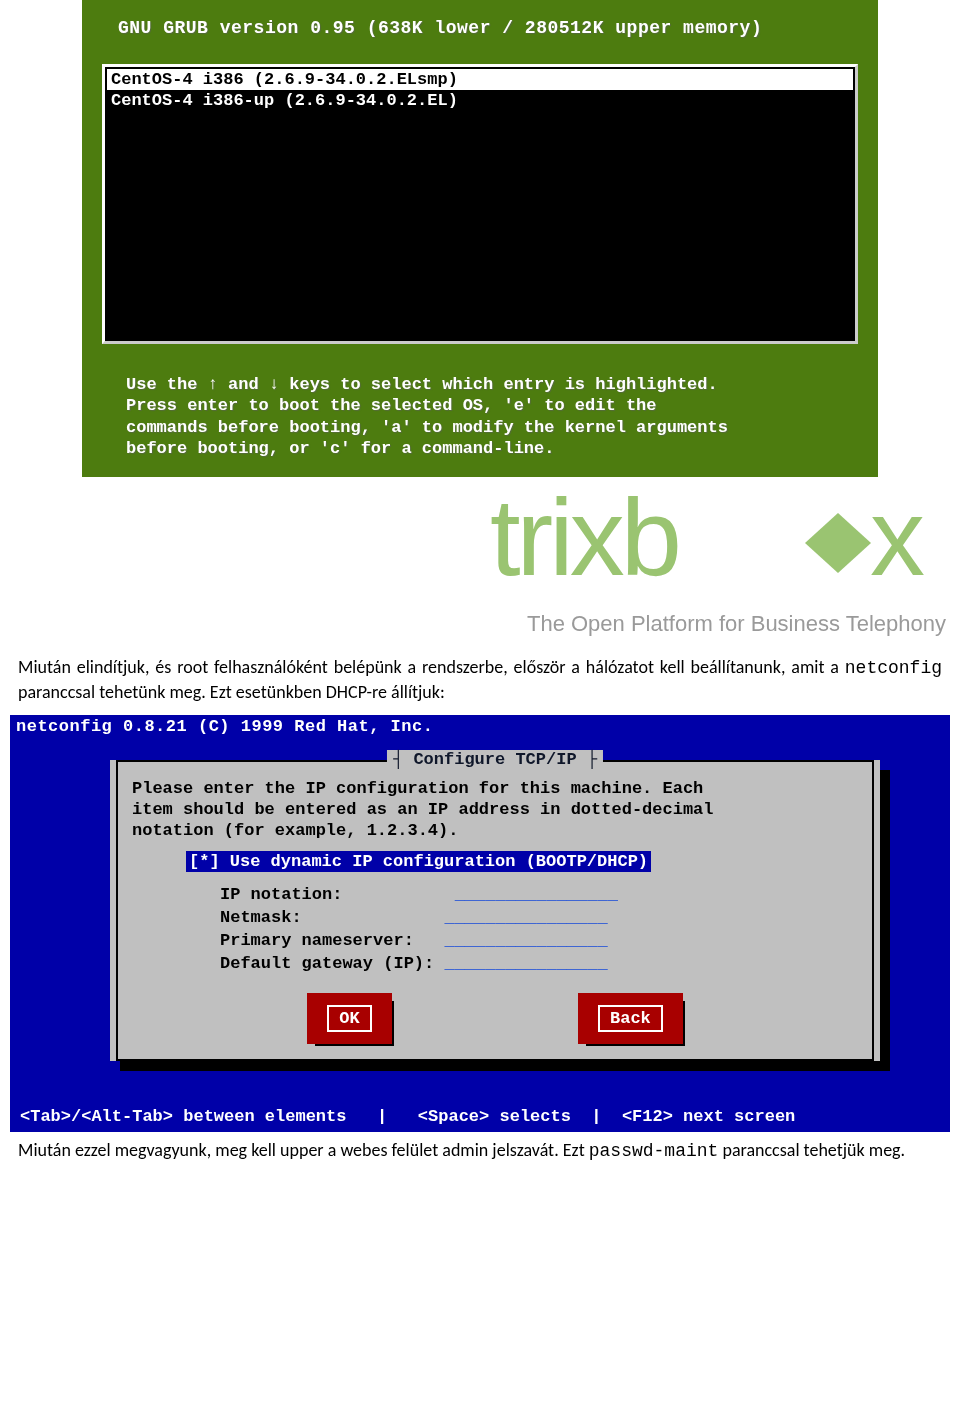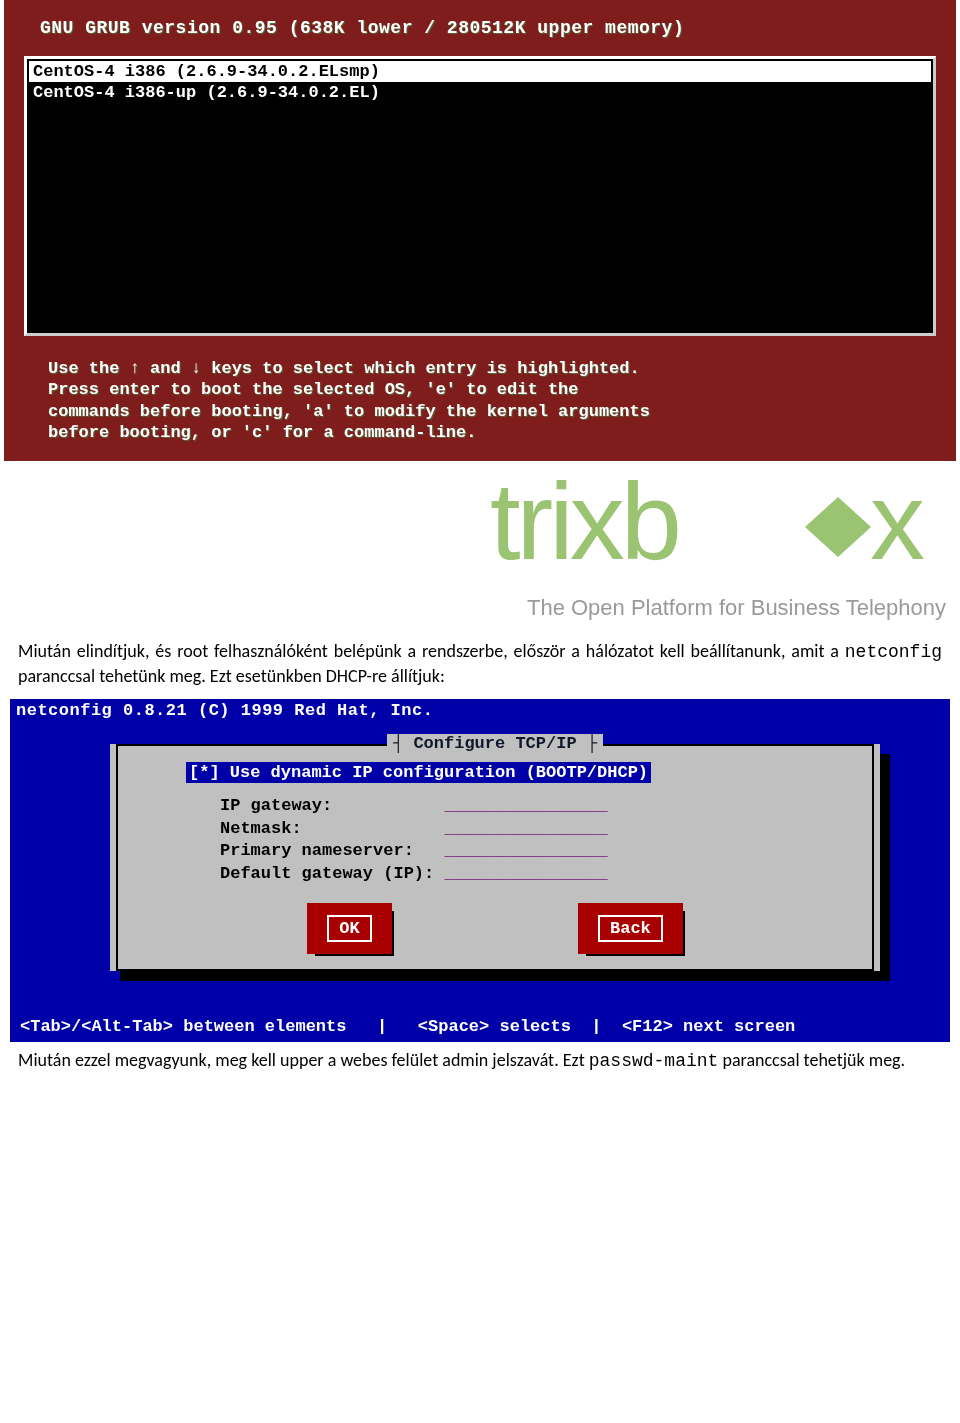--- a/index.html
+++ b/index.html
@@ -4,42 +4,42 @@
 <style>
   body {
     margin: 0;
     padding: 0;
     background: #fff;
     font-family: Calibri, Arial, sans-serif;
     width: 960px;
   }
   
   .grub {
-    width: 952px;
+    width: 796px;
     margin: 0 auto;
-    background: #7f1d1d;
+    background: #4d7c0f;
     padding: 10px 10px 14px 10px;
     box-sizing: border-box;
     font-family: 'Courier New', monospace;
     font-weight: bold;
   }
   .grub-title {
     color: #fff;
     font-size: 18px;
     padding: 8px 26px 14px 26px;
     text-shadow: 1px 1px 1px #556b3c;
     letter-spacing: 0.5px;
   }
   .grub-box {
     background: #000;
     border: 3px solid #fff;
     border-bottom-color: #ccc;
     border-right-color: #ccc;
     height: 280px;
-    margin: 4px 10px;
+    margin: 12px 10px;
     color: #fff;
     font-size: 17px;
     padding: 2px;
     box-sizing: border-box;
     position: relative;
   }
   .grub-entry {
     padding: 1px 4px;
     white-space: pre;
   }
@@ -140,21 +140,21 @@
     display: inline-block;
     padding: 1px 3px;
     margin: 10px 0 6px 62px;
   }
   .nc-fields {
     padding: 6px 0 10px 96px;
     color: #000;
     line-height: 1.35;
   }
   .nc-field-row { white-space: pre; }
-  .nc-underscore { color: #701a75; }
+  .nc-underscore { color: #1d4ed8; }
   .nc-buttons {
     display: flex;
     justify-content: space-around;
     padding: 10px 90px 4px 90px;
     text-align: center;
   }
   .nc-btn {
     background: #a80000;
     color: #fff;
     border: 3px solid #a80000;
@@ -202,25 +202,28 @@
 <div class="doc-text">
   <span>Miután elindítjuk, és root felhasználóként belépünk a rendszerbe, először a hálózatot kell beállítanunk, amit a </span><span class="mono">netconfig</span><span> paranccsal tehetünk meg. Ezt esetünkben DHCP-re állítjuk:</span>
 </div>
 
 <div class="nc">
   <div class="nc-top">netconfig 0.8.21  (C) 1999 Red Hat, Inc.</div>
   <div class="nc-dialog-wrap">
     <div class="nc-dialog">
       <div class="nc-dialog-border">
         <div class="nc-dialog-title">┤ <span>Configure TCP/IP</span> ├</div>
+        <div class="nc-body">Please enter the IP configuration for this machine. Each
+item should be entered as an IP address in dotted-decimal
+notation (for example, 1.2.3.4).</div>
         <div>
           <span class="nc-dhcp">[*] Use dynamic IP configuration (BOOTP/DHCP)</span>
         </div>
         <div class="nc-fields">
-          <div class="nc-field-row"><span>IP gateway:</span>           <span class="nc-underscore">________________</span></div>
+          <div class="nc-field-row"><span>IP notation:</span>           <span class="nc-underscore">________________</span></div>
           <div class="nc-field-row"><span>Netmask:</span>              <span class="nc-underscore">________________</span></div>
           <div class="nc-field-row"><span>Primary nameserver:</span>   <span class="nc-underscore">________________</span></div>
           <div class="nc-field-row"><span>Default gateway (IP):</span> <span class="nc-underscore">________________</span></div>
         </div>
         <div class="nc-buttons">
           <div class="nc-btn">
             <div class="nc-btn-inner">OK</div>
           </div>
           <div class="nc-btn">
             <div class="nc-btn-inner">Back</div>

